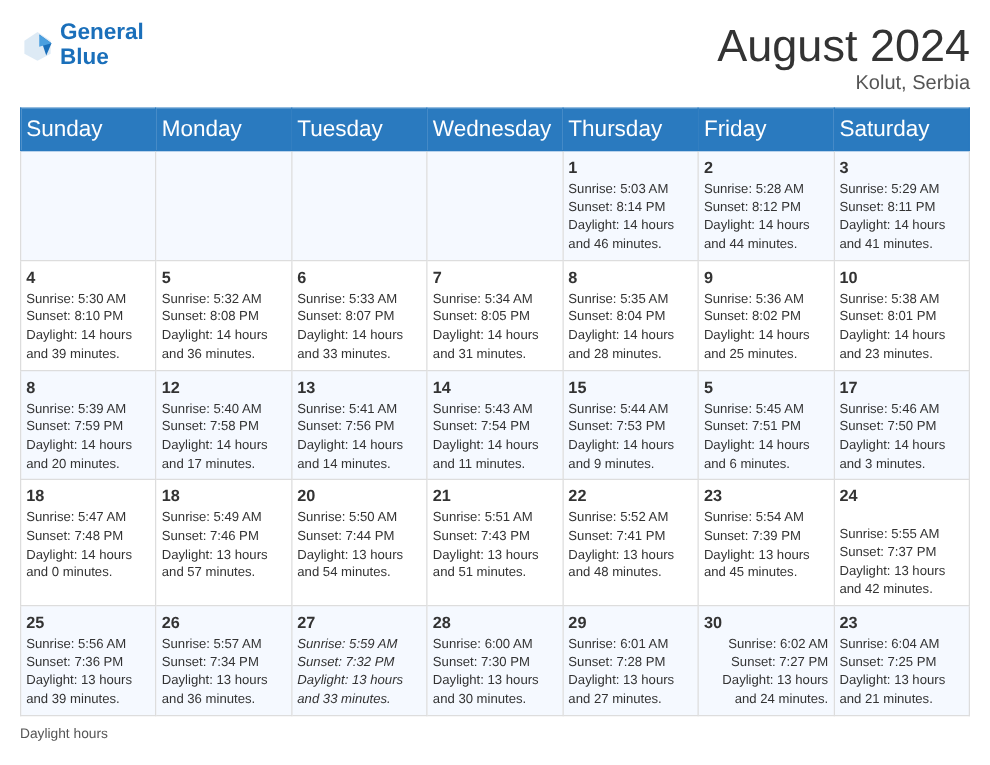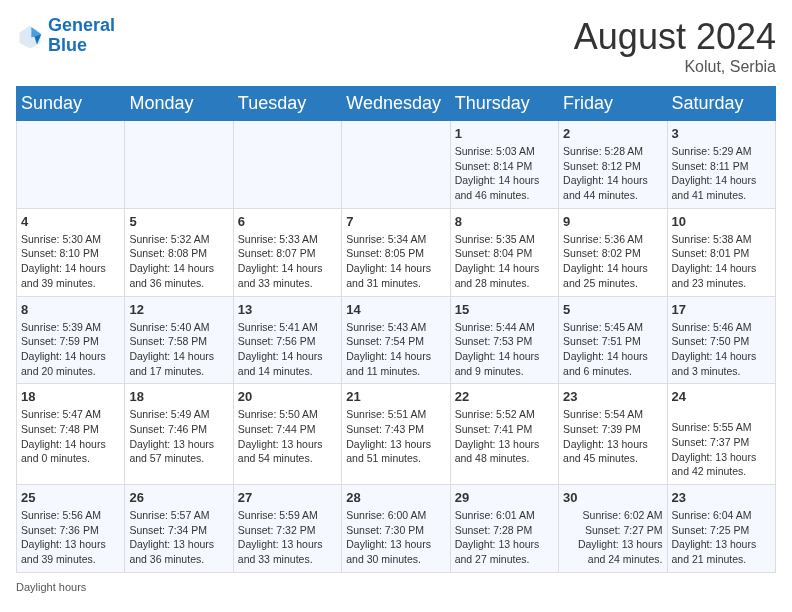--- a/index.html
+++ b/index.html
@@ -297,21 +297,21 @@
 Daylight: 13 hours and 39 minutes.</div>
         </td>
         <td>
           <span class="day-num">26</span>
           <div class="day-info" style="white-space: pre-line;">Sunrise: 5:57 AM
 Sunset: 7:34 PM
 Daylight: 13 hours and 36 minutes.</div>
         </td>
         <td>
           <span class="day-num">27</span>
-          <div class="day-info" style="white-space: pre-line;">Sunrise: 5:59 AM
+          <div class="day-info" style="white-space: pre-line; font-style: italic;">Sunrise: 5:59 AM
 Sunset: 7:32 PM
 Daylight: 13 hours and 33 minutes.</div>
         </td>
         <td>
           <span class="day-num">28</span>
           <div class="day-info" style="white-space: pre-line;">Sunrise: 6:00 AM
 Sunset: 7:30 PM
 Daylight: 13 hours and 30 minutes.</div>
         </td>
         <td>

